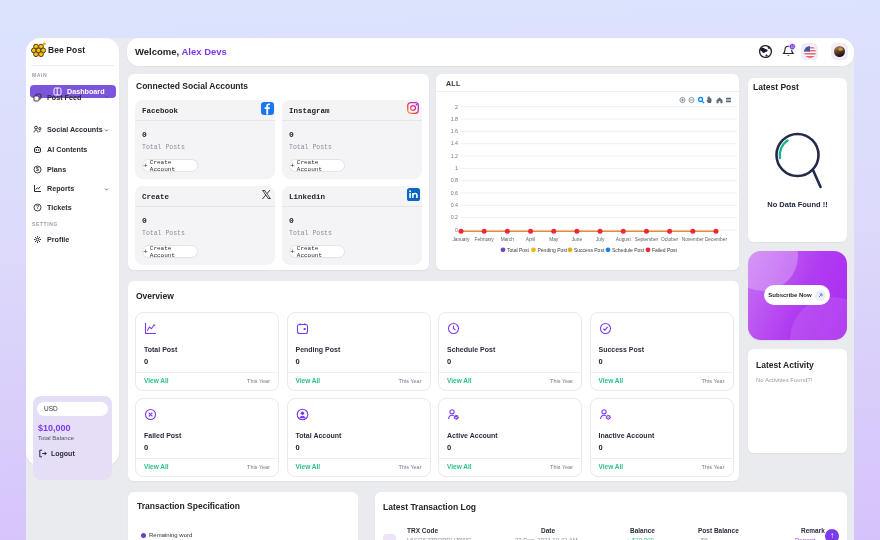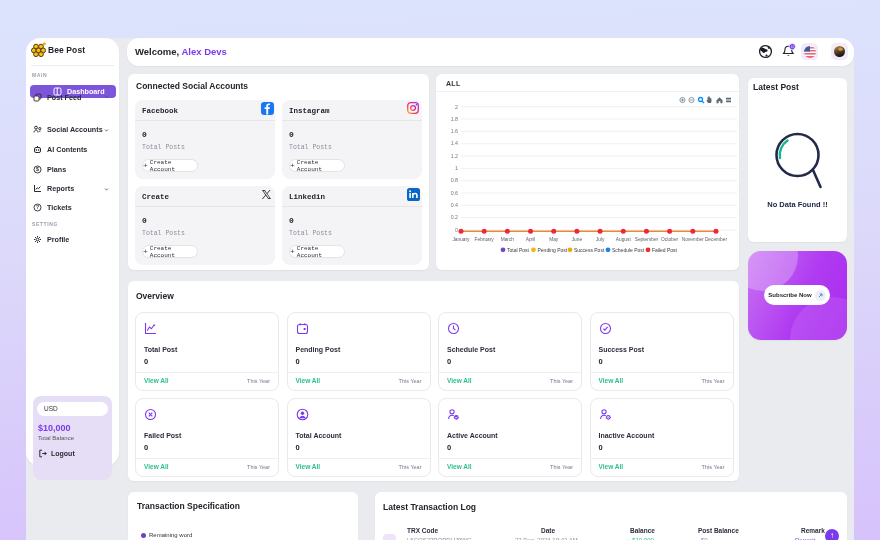--- a/index.html
+++ b/index.html
@@ -377,20 +377,24 @@
   <div id="banner">
     <div class="blob1"></div>
       <div class="blob2"></div>
     <div id="subbtn">Subscribe Now <span class="arr">
           <svg width="5" height="5" viewBox="0 0 5 5" fill="none" stroke="#3F7BE0" stroke-width="0.9">
             <path d="M1 4L4 1M1.7 1H4v2.3"></path>
           </svg>
         </span></div>
   </div>
 
+  <div id="activity" class="card">
+    <div class="ctitle" style="left:8px; top:11px;">Latest Activity</div>
+    <div id="noact">No Activities Found?!</div>
+  </div>
 
   <div id="overview" class="card">
     <div class="ctitle" style="top:10px;">Overview</div>
   <div class="ocard" style="left:7px;top:30.5px;">
         <span class="oicon"><svg width="13" height="13" viewBox="0 0 13 13" fill="none" stroke="#7C3AED" stroke-width="1.1">
             <path d="M1.5 1v10.5H12"></path>
             <path d="M3.2 8.8L5.5 5l2 1.7 2.6-3.9.9 1"></path>
           </svg></span>
         <div class="oname">Total Post</div>
         <div class="onum">0</div>

